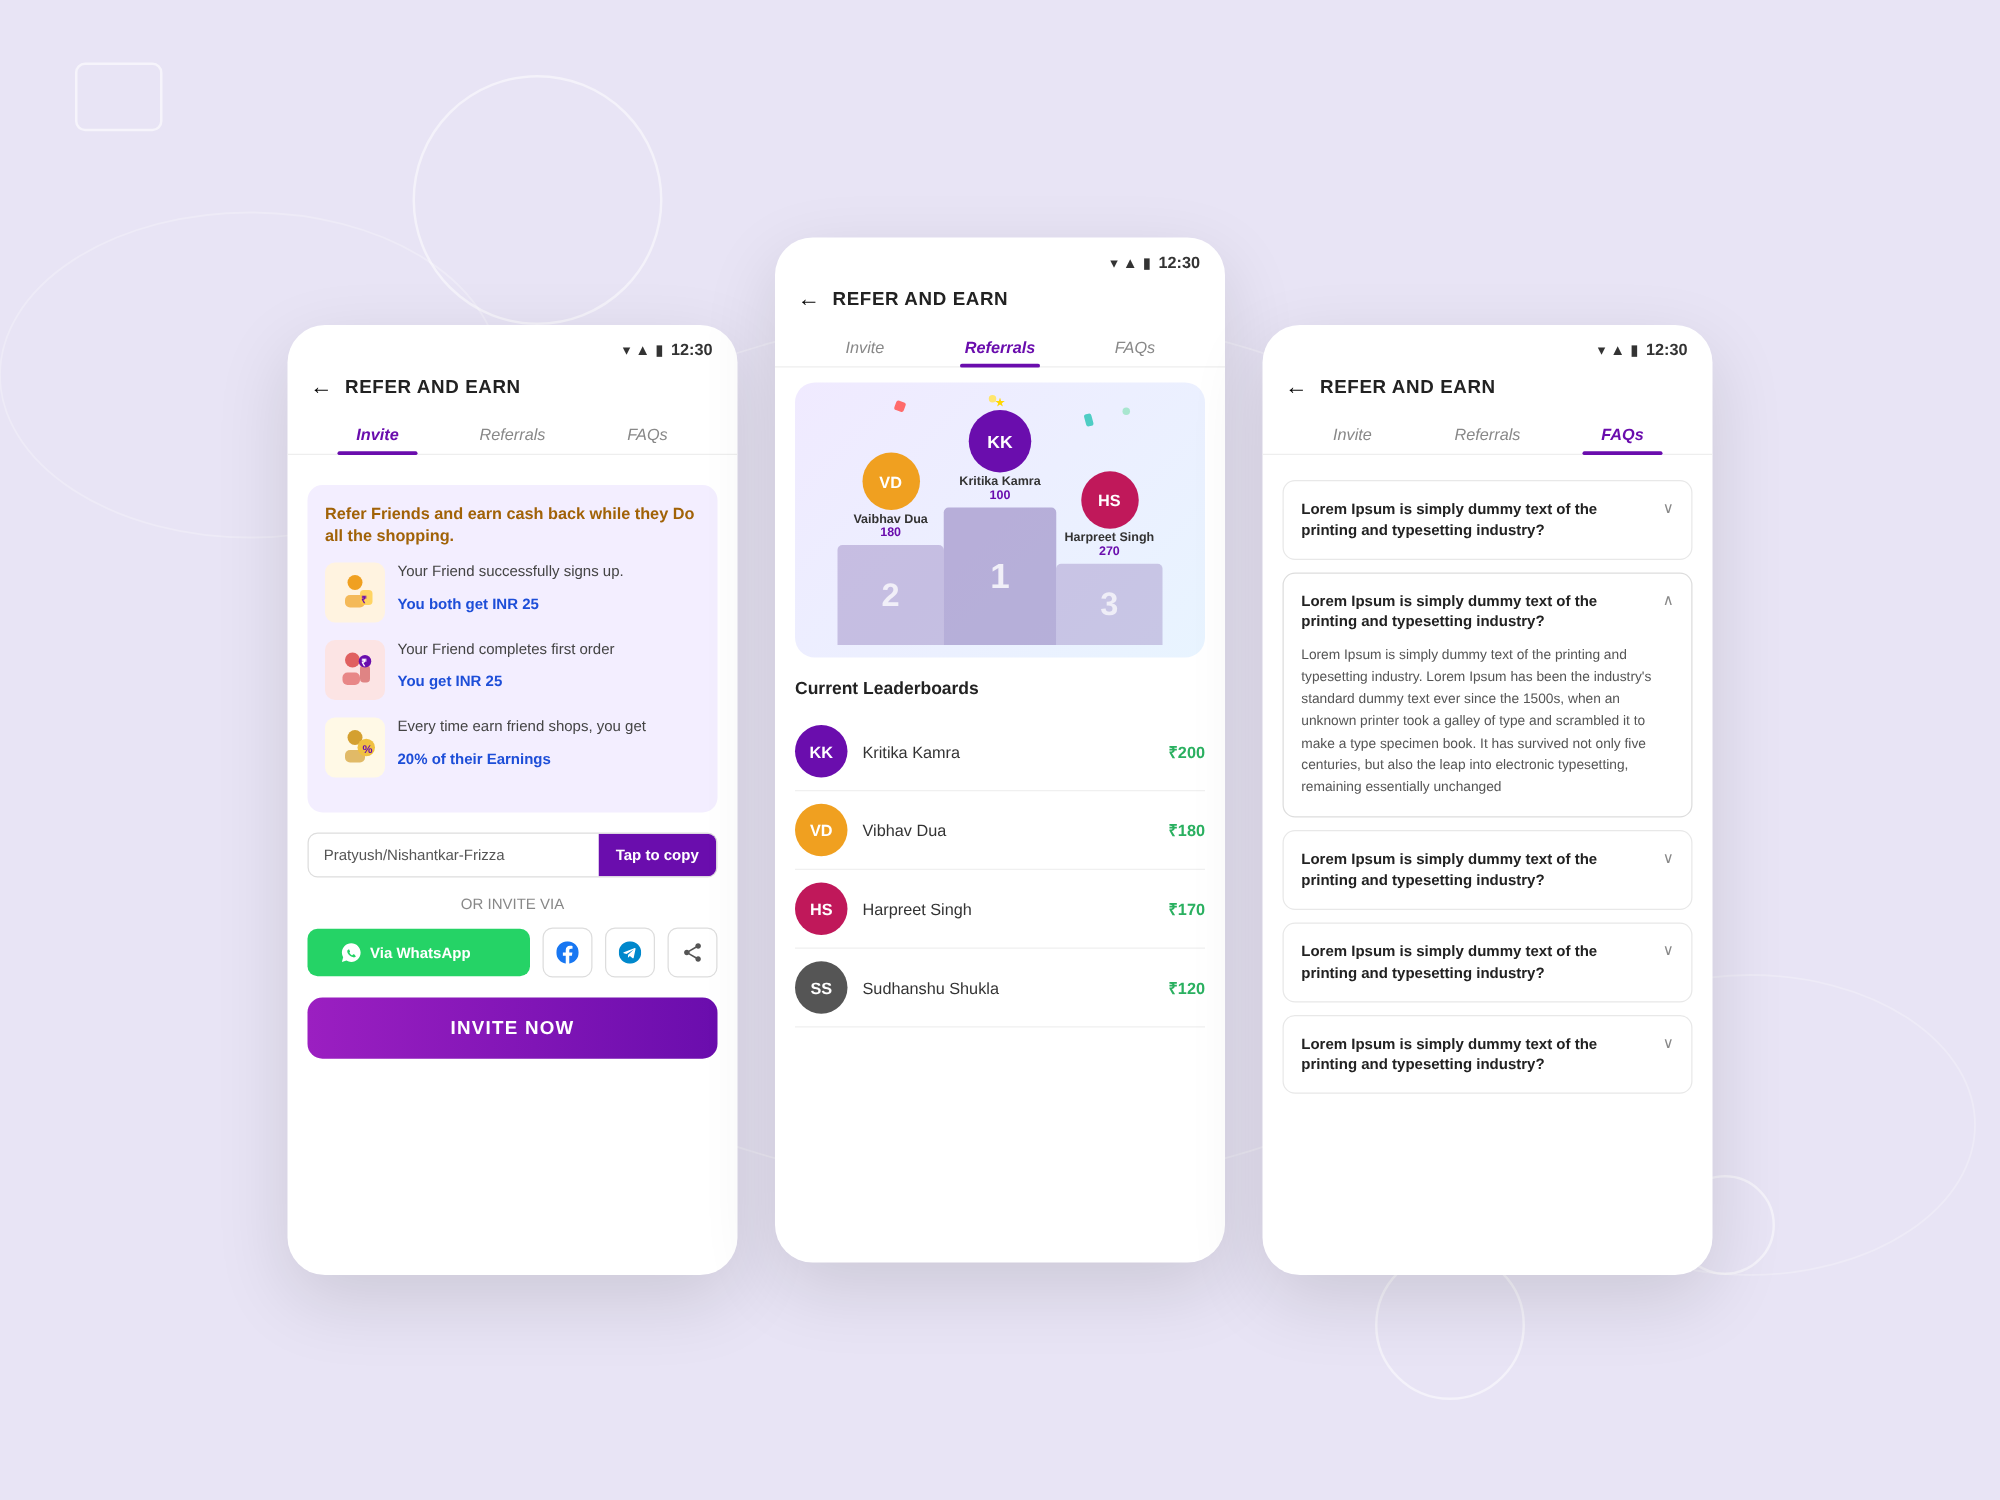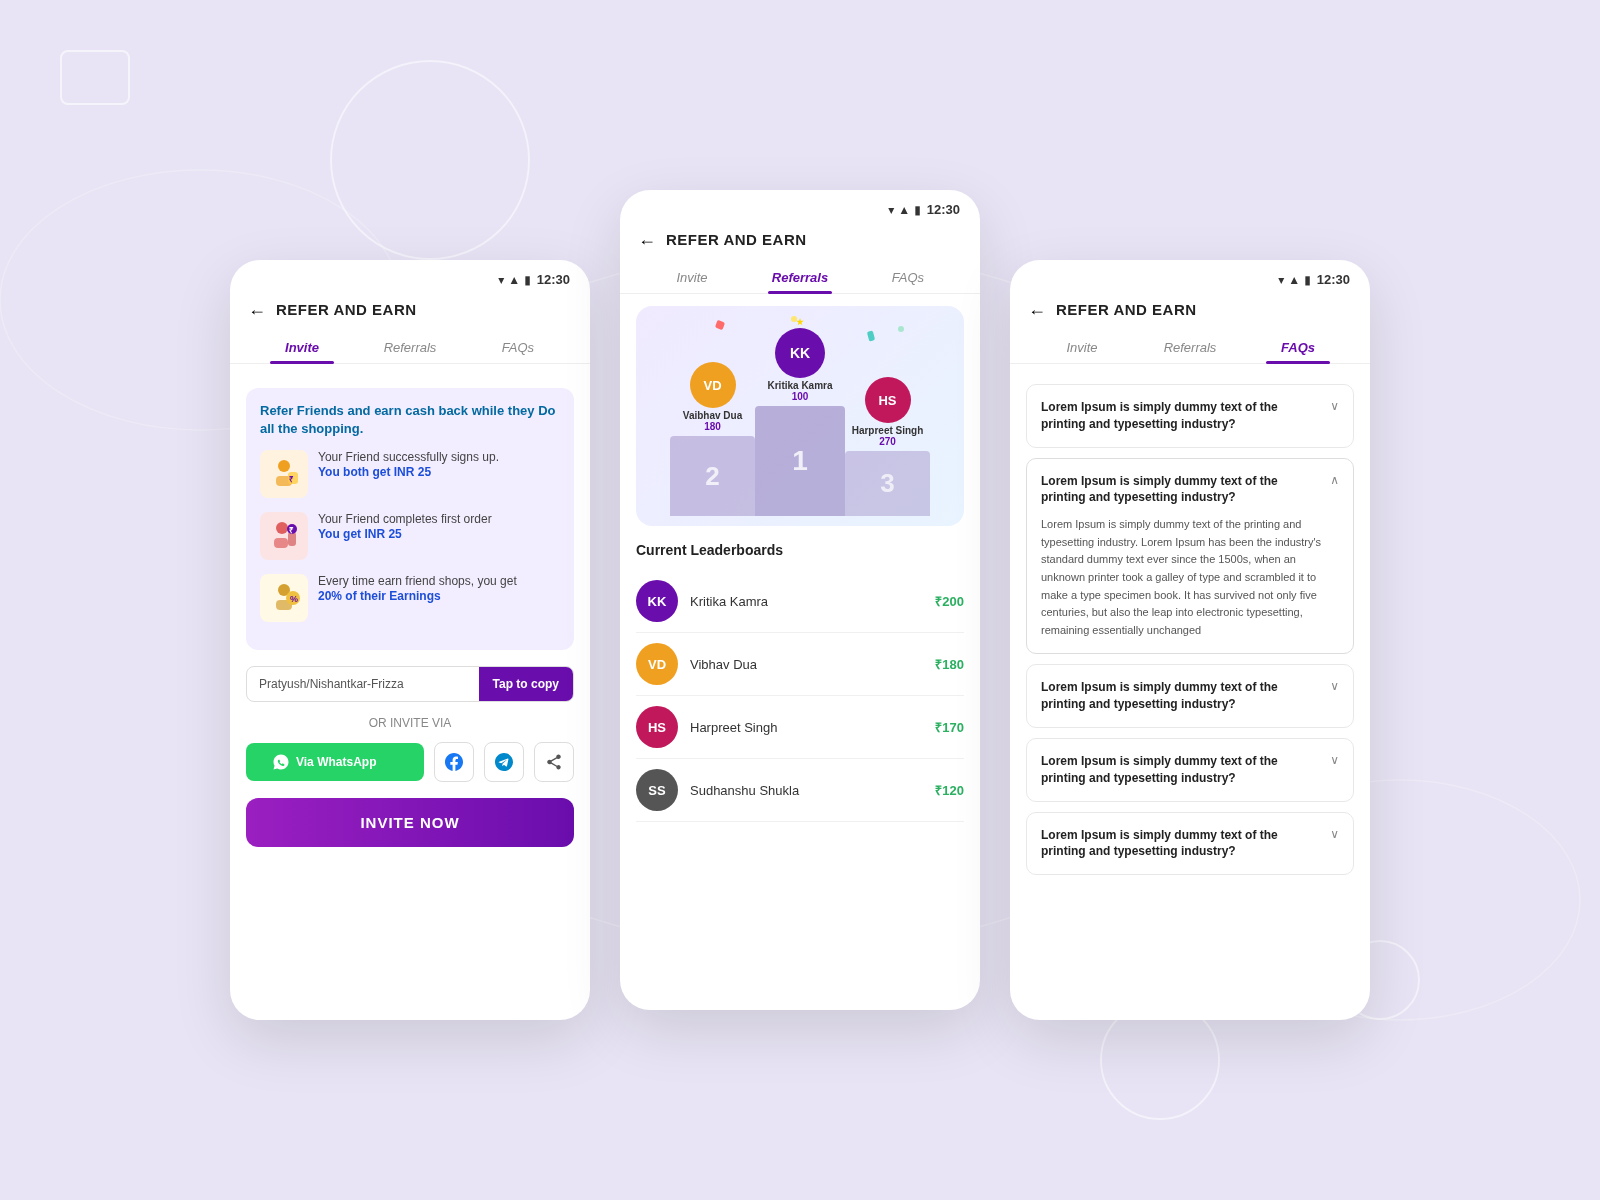--- a/index.html
+++ b/index.html
@@ -108,21 +108,21 @@
     
     .invite-content { padding: 12px 16px; }
 
     .promo-box {
       background: #f3eeff;
       border-radius: 12px;
       padding: 14px;
       margin-bottom: 16px;
     }
     .promo-title {
-      color: #0369a1;
+      color: #a16207;
       font-weight: 700;
       font-size: 13px;
       margin-bottom: 12px;
       line-height: 1.4;
     }
 
     .step-item {
       display: flex;
       align-items: flex-start;
       gap: 10px;
@@ -135,21 +135,21 @@
       border-radius: 8px;
       display: flex;
       align-items: center;
       justify-content: center;
       font-size: 24px;
     }
     .step-icon-1 { background: #fff3e0; }
     .step-icon-2 { background: #fce4e4; }
     .step-icon-3 { background: #fff9e6; }
 
-    .step-text { display: flex; flex-direction: column; gap: 1px; }
+    .step-text { display: flex; flex-direction: column; gap: 12px; }
     .step-desc { font-size: 12px; color: #444; }
     .step-reward { font-size: 12px; color: #1d4ed8; font-weight: 600; }
 
     .referral-code-row {
       display: flex;
       align-items: center;
       border: 1px solid #ddd;
       border-radius: 8px;
       overflow: hidden;
       margin-bottom: 14px;

